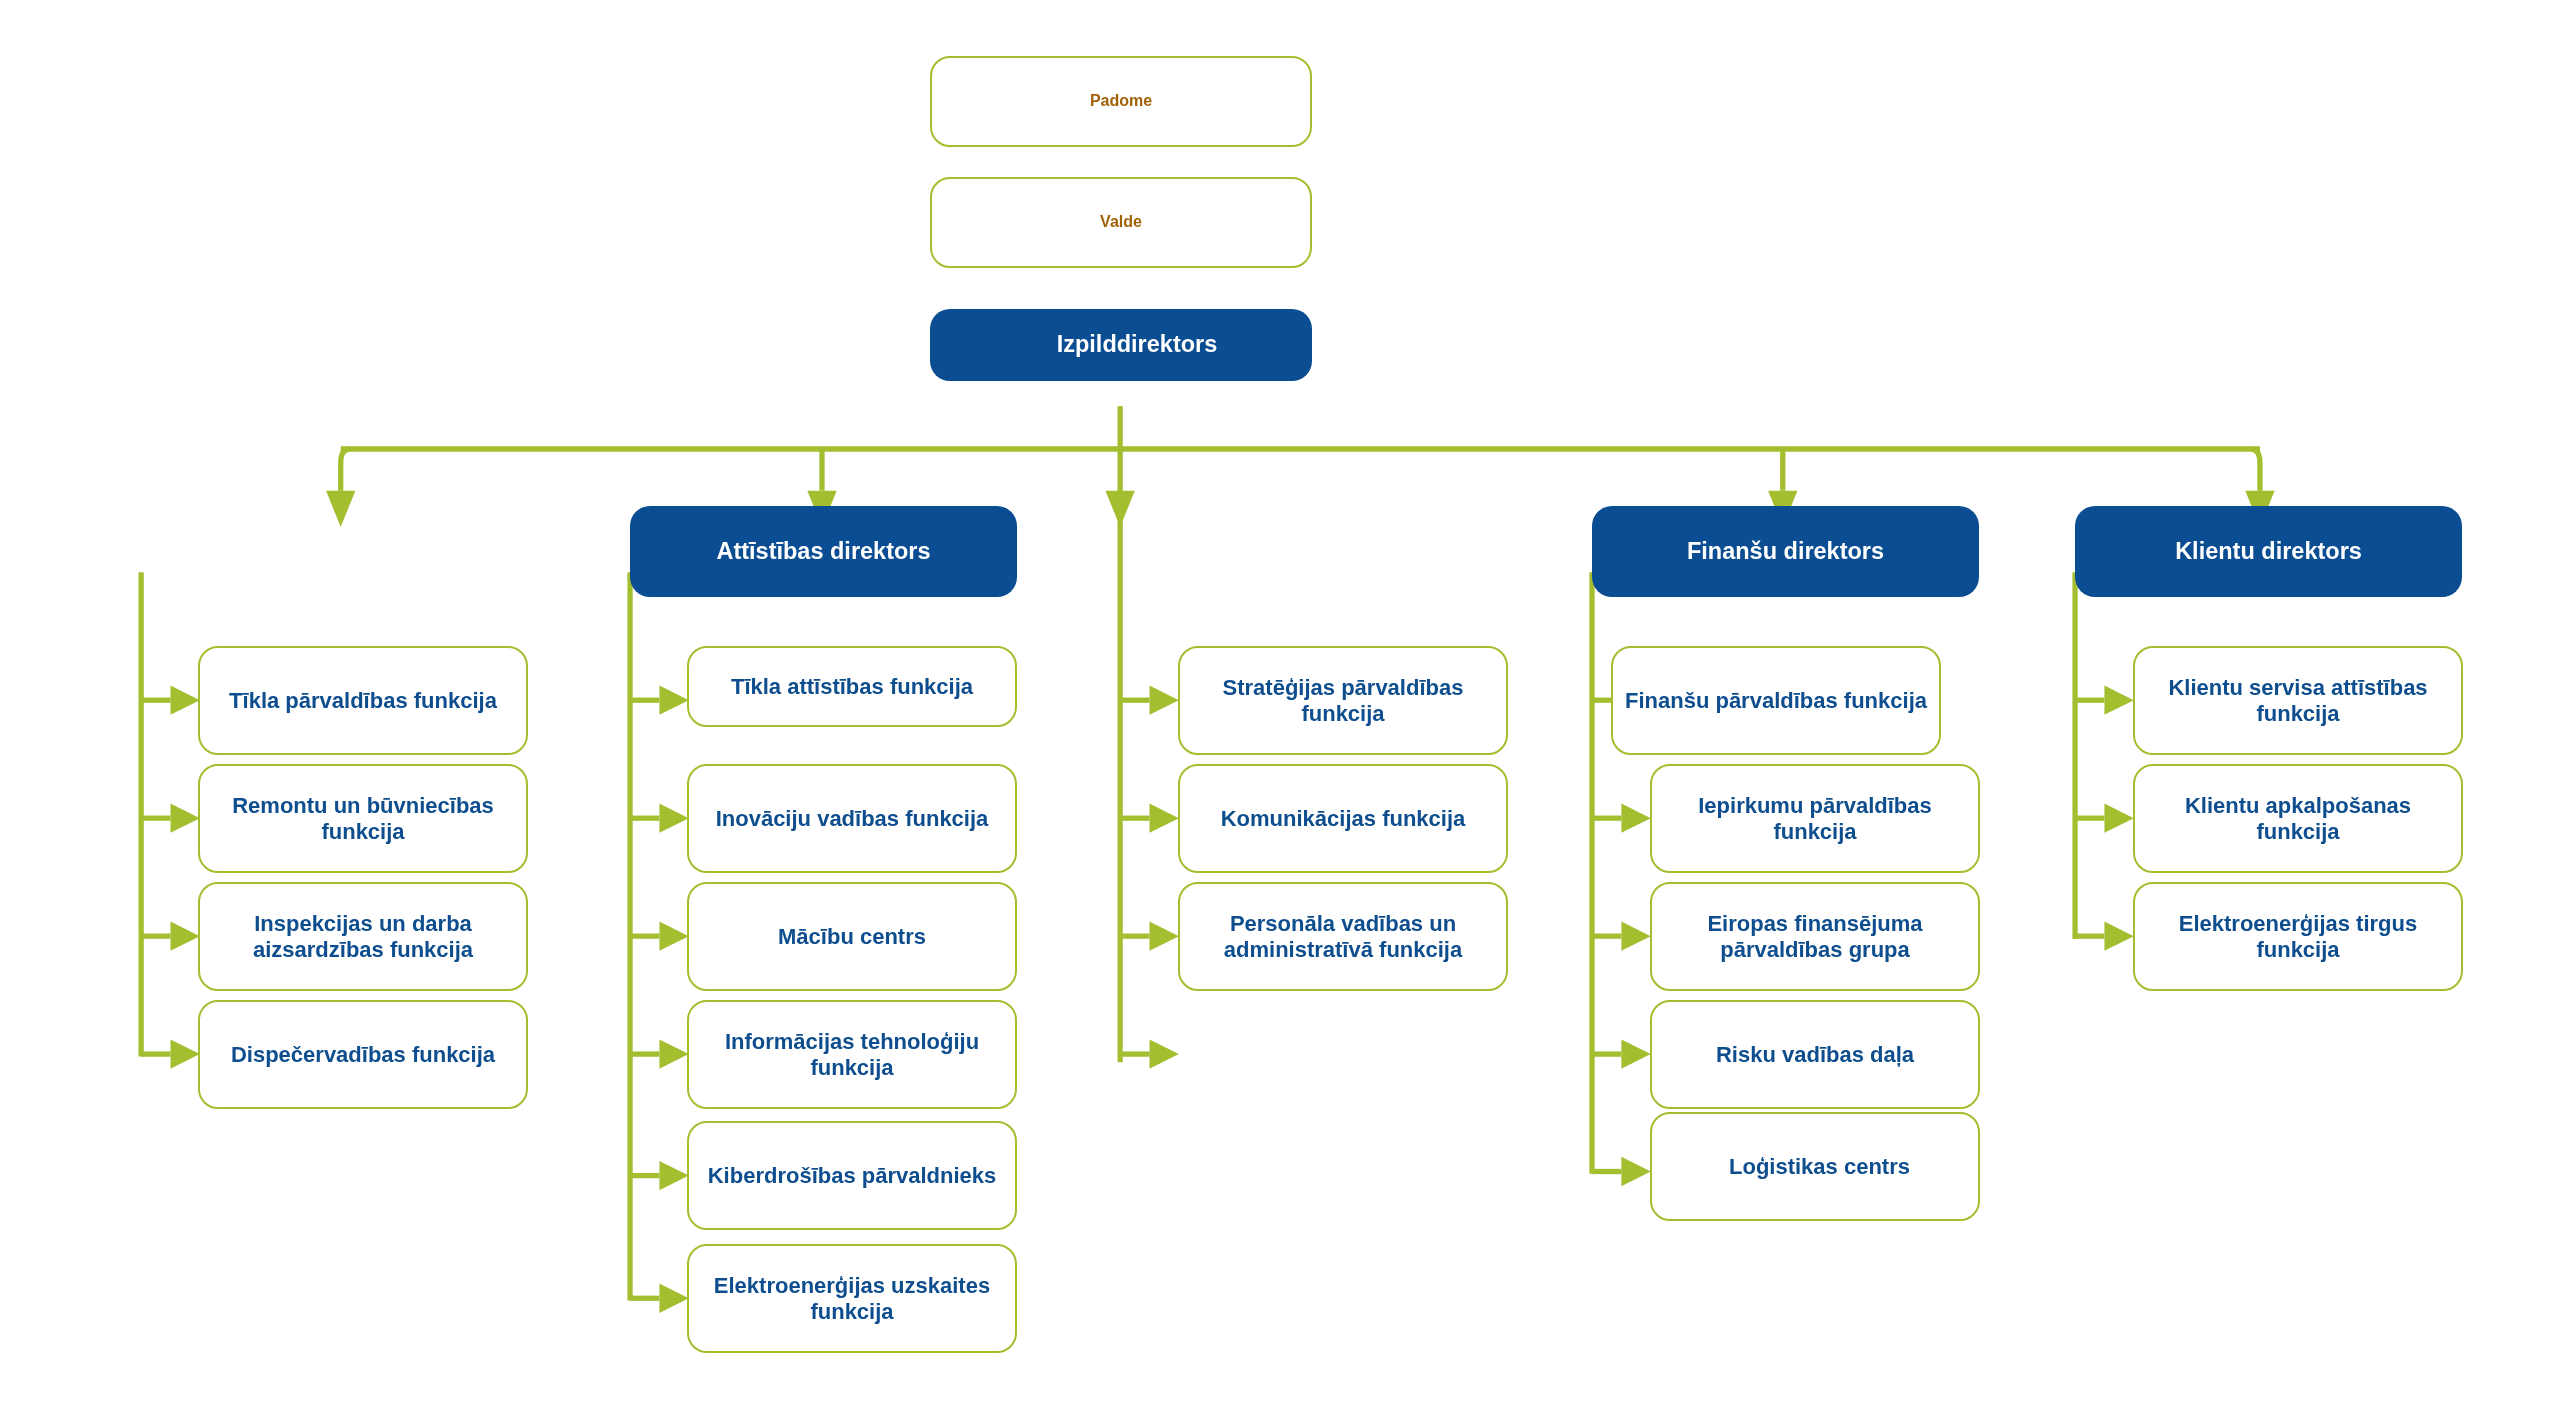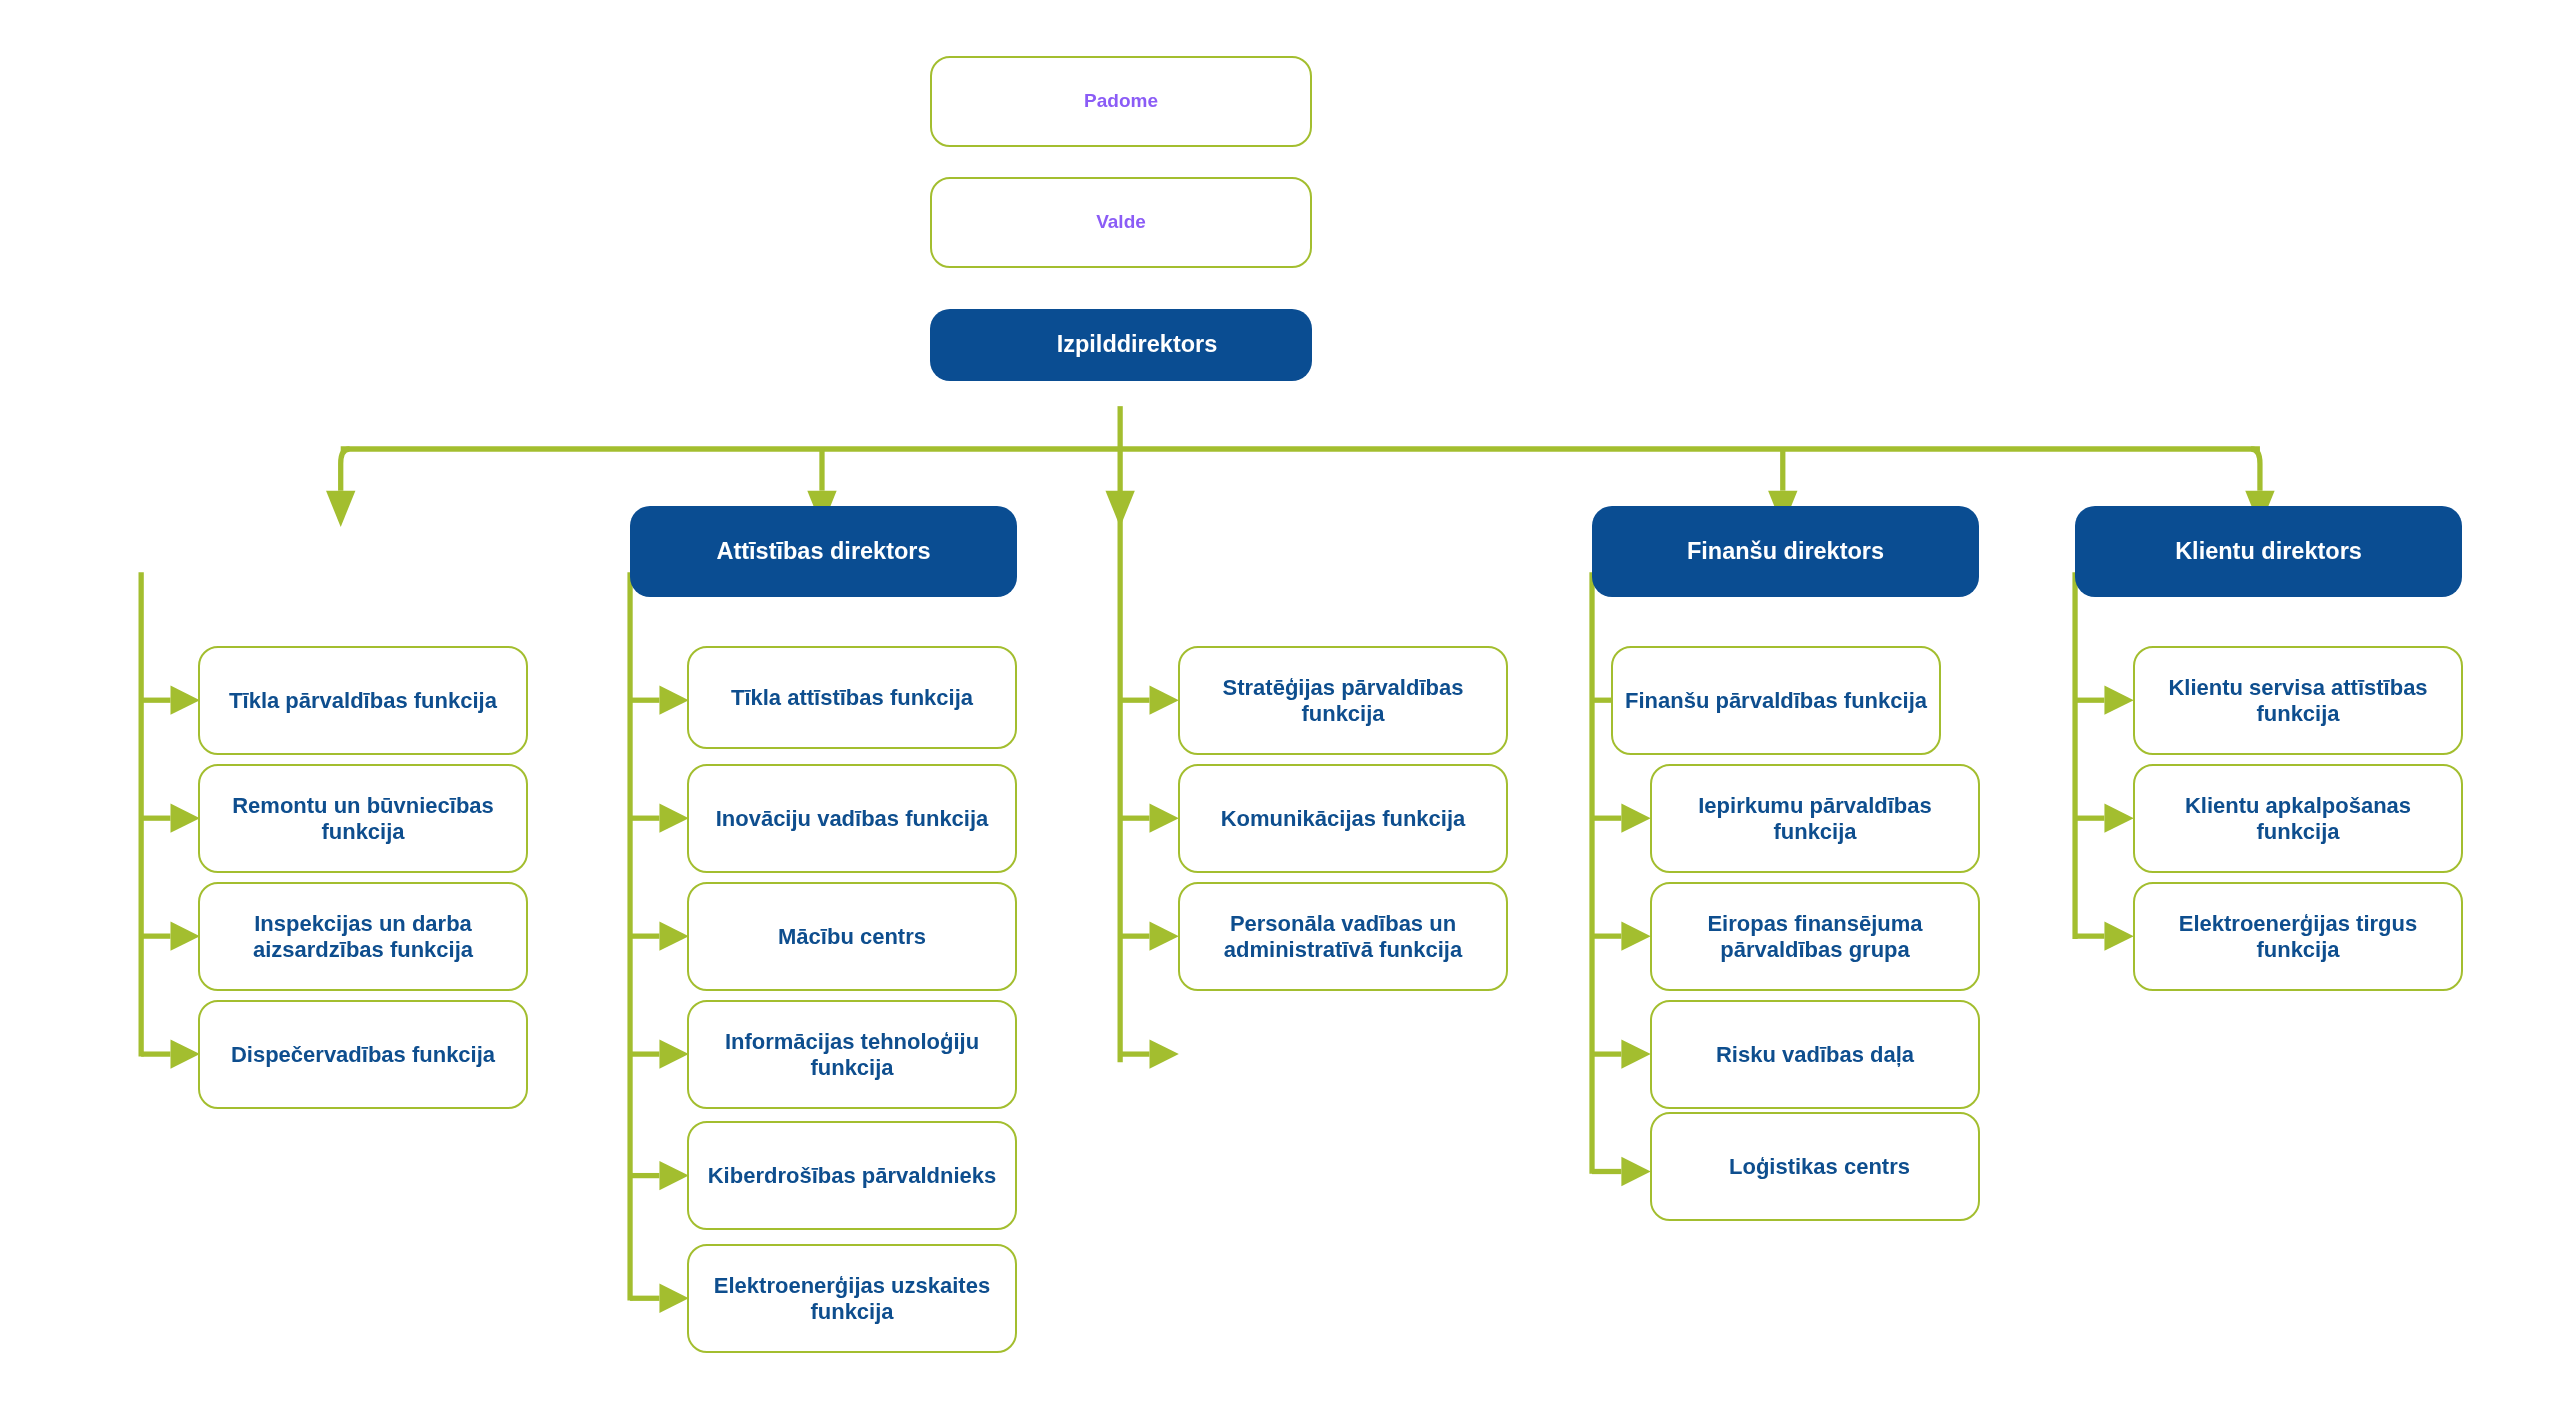--- a/index.html
+++ b/index.html
@@ -3,21 +3,21 @@
 <meta charset="utf-8">
 <style>
   html,body{margin:0;padding:0;background:#ffffff;}
   body{width:2576px;height:1418px;font-family:"Liberation Sans",sans-serif;overflow:hidden;}
   #stage{position:relative;width:2576px;height:1418px;background:#fff;}
   svg.wires{position:absolute;left:0;top:0;width:2576px;height:1418px;pointer-events:none;}
   .node{position:absolute;box-sizing:border-box;display:flex;align-items:center;justify-content:center;text-align:center;}
   .node .lbl{display:block;width:100%;padding:0 8.2px;line-height:1.16;}
   .node.green{background:#ffffff;border:2.9px solid #A3BE2F;border-radius:20px;color:#0E4E8E;font-weight:700;}
   .node.blue{background:#0A4D92;border:none;border-radius:20px;color:#ffffff;font-weight:700;}
-  .node.top{font-size:19px;font-weight:700;color:#8b5cf6;}
+  .node.top{font-size:16px;font-weight:700;color:#a16207;}
   .node.topblue{font-size:23.5px;}
   .node.dir{font-size:23.5px;}
   .node.leaf{font-size:22px;}
 </style>
 </head>
 <body>
 
 <div id="stage">
 
   <svg class="wires" viewBox="0 0 4388 2416">
@@ -135,21 +135,21 @@
   <div class="node green leaf" style="left:198px;top:764px;width:330px;height:109px;">
     <span class="lbl">Remontu un būvniecības funkcija</span>
   </div>
   <div class="node green leaf" style="left:198px;top:882px;width:330px;height:109px;">
     <span class="lbl">Inspekcijas un darba aizsardzības funkcija</span>
   </div>
   <div class="node green leaf" style="left:198px;top:1000px;width:330px;height:109px;">
     <span class="lbl">Dispečervadības funkcija</span>
   </div>
 
-  <div class="node green leaf" style="left:687px;top:646px;width:330px;height:103px;">
+  <div class="node green leaf" style="left:687px;top:646px;width:330px;height:81px;">
     <span class="lbl">Tīkla attīstības funkcija</span>
   </div>
   <div class="node green leaf" style="left:687px;top:764px;width:330px;height:109px;">
     <span class="lbl">Inovāciju vadības funkcija</span>
   </div>
   <div class="node green leaf" style="left:687px;top:882px;width:330px;height:109px;">
     <span class="lbl">Mācību centrs</span>
   </div>
   <div class="node green leaf" style="left:687px;top:1000px;width:330px;height:109px;">
     <span class="lbl">Informācijas tehnoloģiju funkcija</span>

